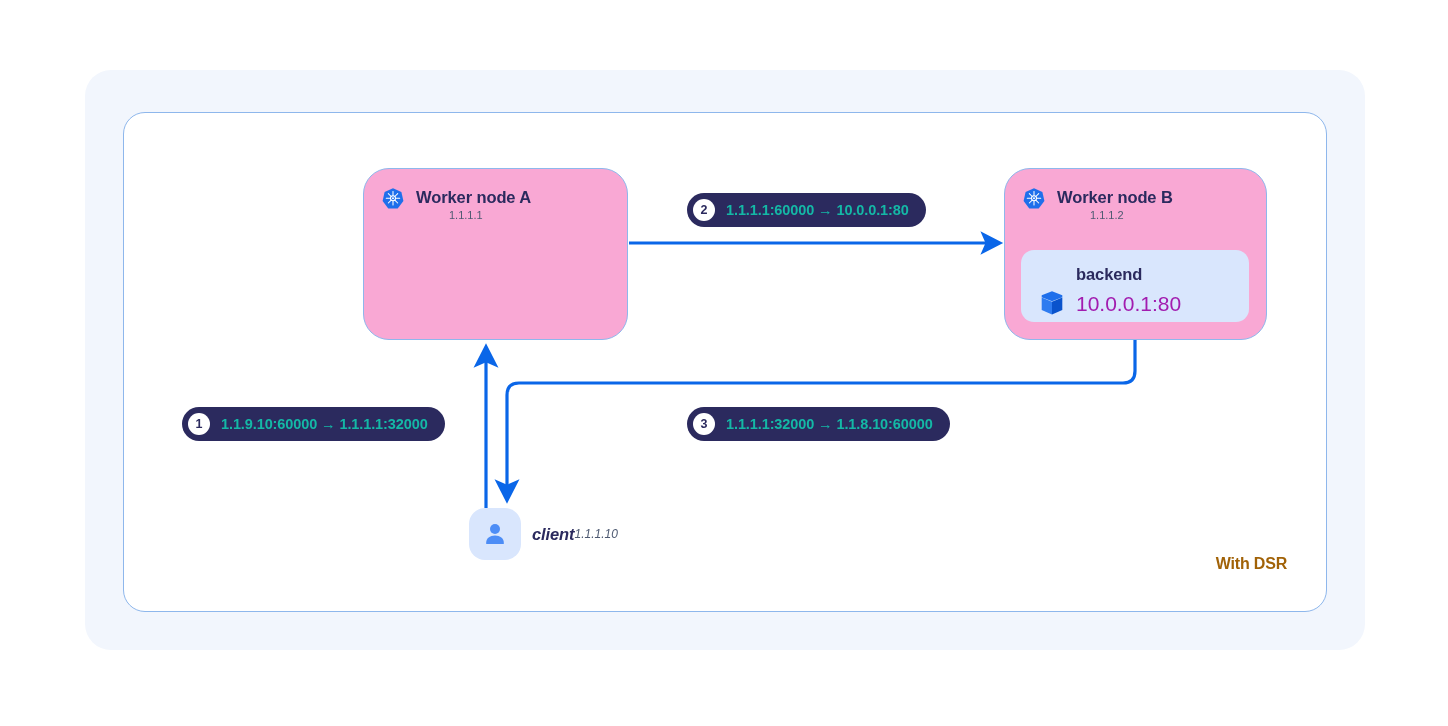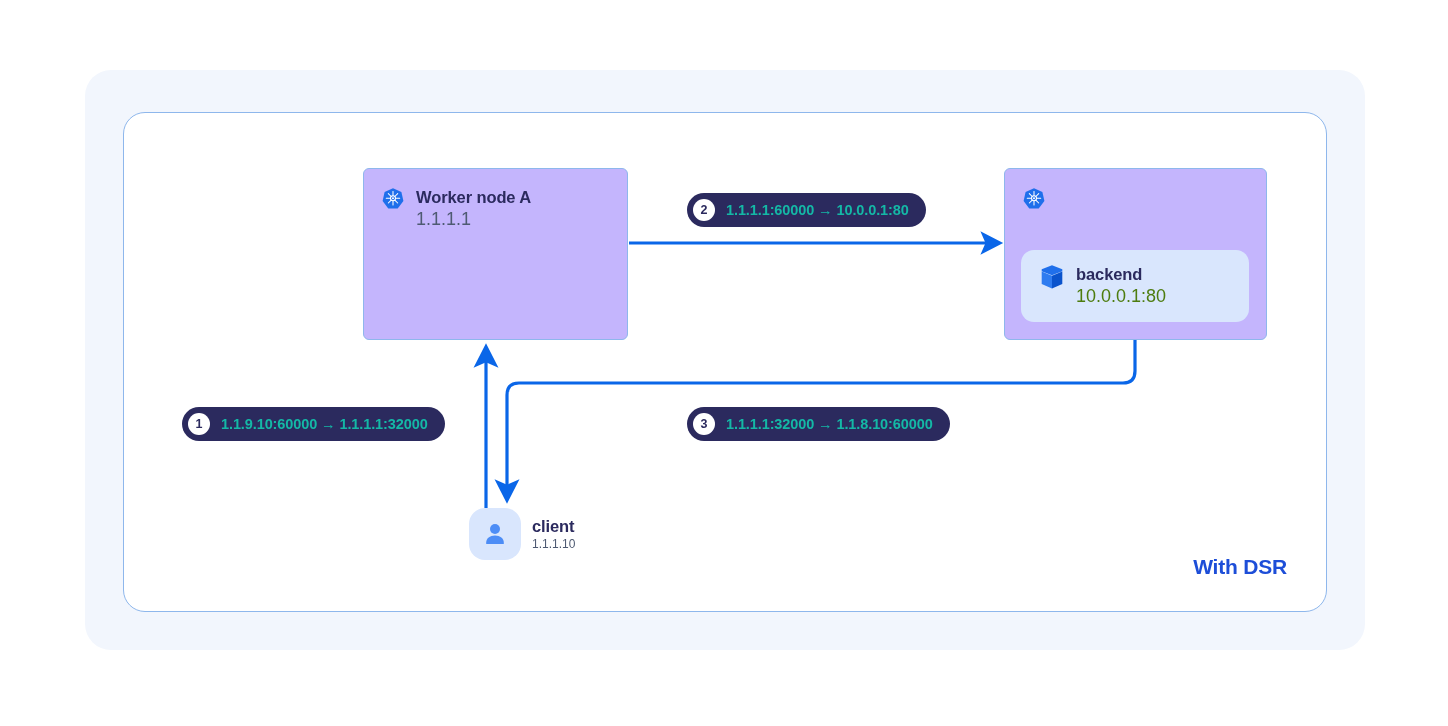--- a/index.html
+++ b/index.html
@@ -43,23 +43,23 @@
   .connectors {
     position: absolute;
     left: 0; top: 0;
     width: 1448px; height: 726px;
     pointer-events: none;
   }
 
   
   .node-box {
     position: absolute;
-    background: #c4b5fd;
+    background: #f9a8d4;
     border: 1.5px solid #8eb7ec;
-    border-radius: 6px;
+    border-radius: 26px;
     box-sizing: border-box;
   }
   #node-a {
     left: 363px; top: 168px;
     width: 265px; height: 172px;
   }
   #node-b {
     left: 1004px; top: 168px;
     width: 263px; height: 172px;
   }
@@ -77,57 +77,58 @@
     padding-top: 1px;
   }
   .node-title {
     font-size: 16.5px;
     font-weight: bold;
     color: #2b2a5e;
     letter-spacing: -0.1px;
     white-space: nowrap;
   }
   .node-ip {
-    font-size: 18px;
+    font-size: 11px;
     color: #4e5a72;
     margin-top: 3px;
     white-space: nowrap;
+    margin-left: 33px;
   }
 
   
   .k8s-icon { width: 24px; height: 24px; display: block; }
 
   
   #backend-pod {
     position: absolute;
     left: 1021px; top: 250px;
     width: 228px; height: 72px;
     background: #d9e6fd;
     border-radius: 13px;
     box-sizing: border-box;
   }
   .pod-inner {
     position: absolute;
     left: 19px; top: 14px;
     display: flex;
-    align-items: flex-start;
+    align-items: flex-end;
     gap: 12px;
   }
   .cube-icon { width: 24px; height: 26px; display: block; }
   .pod-title {
     font-size: 16.5px;
     font-weight: bold;
     color: #2b2a5e;
     letter-spacing: -0.1px;
     white-space: nowrap;
   }
   .pod-ip {
-    font-size: 18px;
-    color: #4d7c0f;
-    margin-top: 3px;
+    font-size: 21px;
+    color: #a21caf;
+    margin-top: 9px;
     white-space: nowrap;
   }
 
   
   #client-group {
     position: absolute;
     left: 469px; top: 508px;
     display: flex;
     align-items: center;
     gap: 11px;
@@ -137,22 +138,23 @@
     background: #d9e6fd;
     border-radius: 16px;
     display: flex;
     align-items: center;
     justify-content: center;
     flex: none;
   }
   .person-icon { width: 28px; height: 28px; display: block; }
   .client-text-col {
     display: flex;
-    flex-direction: column;
+    flex-direction: row;
     line-height: 1.12;
+    font-style: italic;
   }
   .client-title {
     font-size: 16.5px;
     font-weight: bold;
     color: #2b2a5e;
     letter-spacing: -0.1px;
   }
   .client-ip {
     font-size: 12px;
     color: #4e5a72;
@@ -191,23 +193,23 @@
     white-space: nowrap;
   }
   #badge-1 { left: 182px; top: 407px; }
   #badge-2 { left: 687px; top: 193px; }
   #badge-3 { left: 687px; top: 407px; }
 
   
   #caption-with-dsr {
     position: absolute;
     right: 161px; top: 555px;
-    font-size: 21px;
-    font-weight: bold;
-    color: #1d4ed8;
+    font-size: 16px;
+    font-weight: bold;
+    color: #a16207;
     letter-spacing: -0.2px;
     text-align: center;
   }
 </style>
 </head>
 <body>
 
 <div id="diagram-root">
 
   <div class="outer-panel"></div>
@@ -265,20 +267,24 @@
             <line x1="5.3" y1="11.3" x2="9.5" y2="11.3"></line>
             <line x1="14.5" y1="11.3" x2="18.7" y2="11.3"></line>
             <line x1="7.3" y1="6.6" x2="10.2" y2="9.5"></line>
             <line x1="13.8" y1="13.1" x2="16.7" y2="16"></line>
             <line x1="16.7" y1="6.6" x2="13.8" y2="9.5"></line>
             <line x1="10.2" y1="13.1" x2="7.3" y2="16"></line>
           </g>
           <circle cx="12" cy="11.3" r="1.05" fill="#ffffff"></circle>
         </svg>
       </span>
+      <span class="node-text-col">
+        <span class="node-title">Worker node B</span>
+        <span class="node-ip">1.1.1.2</span>
+      </span>
     </div>
   </div>
 
   <div id="backend-pod">
     <div class="pod-inner">
       <span>
         <svg class="cube-icon" viewBox="0 0 24 26">
           <path d="M12 1.2 L22.3 5.2 L22.3 7.2 L12 11.3 L1.7 7.2 L1.7 5.2 Z" fill="#1f6feb"></path>
           <path d="M1.7 7.6 L12 11.8 L12 24.6 L1.7 20.0 Z" fill="#2f7cf0"></path>
           <path d="M22.3 7.6 L12 11.8 L12 24.6 L22.3 20.0 Z" fill="#0a53cc"></path>

